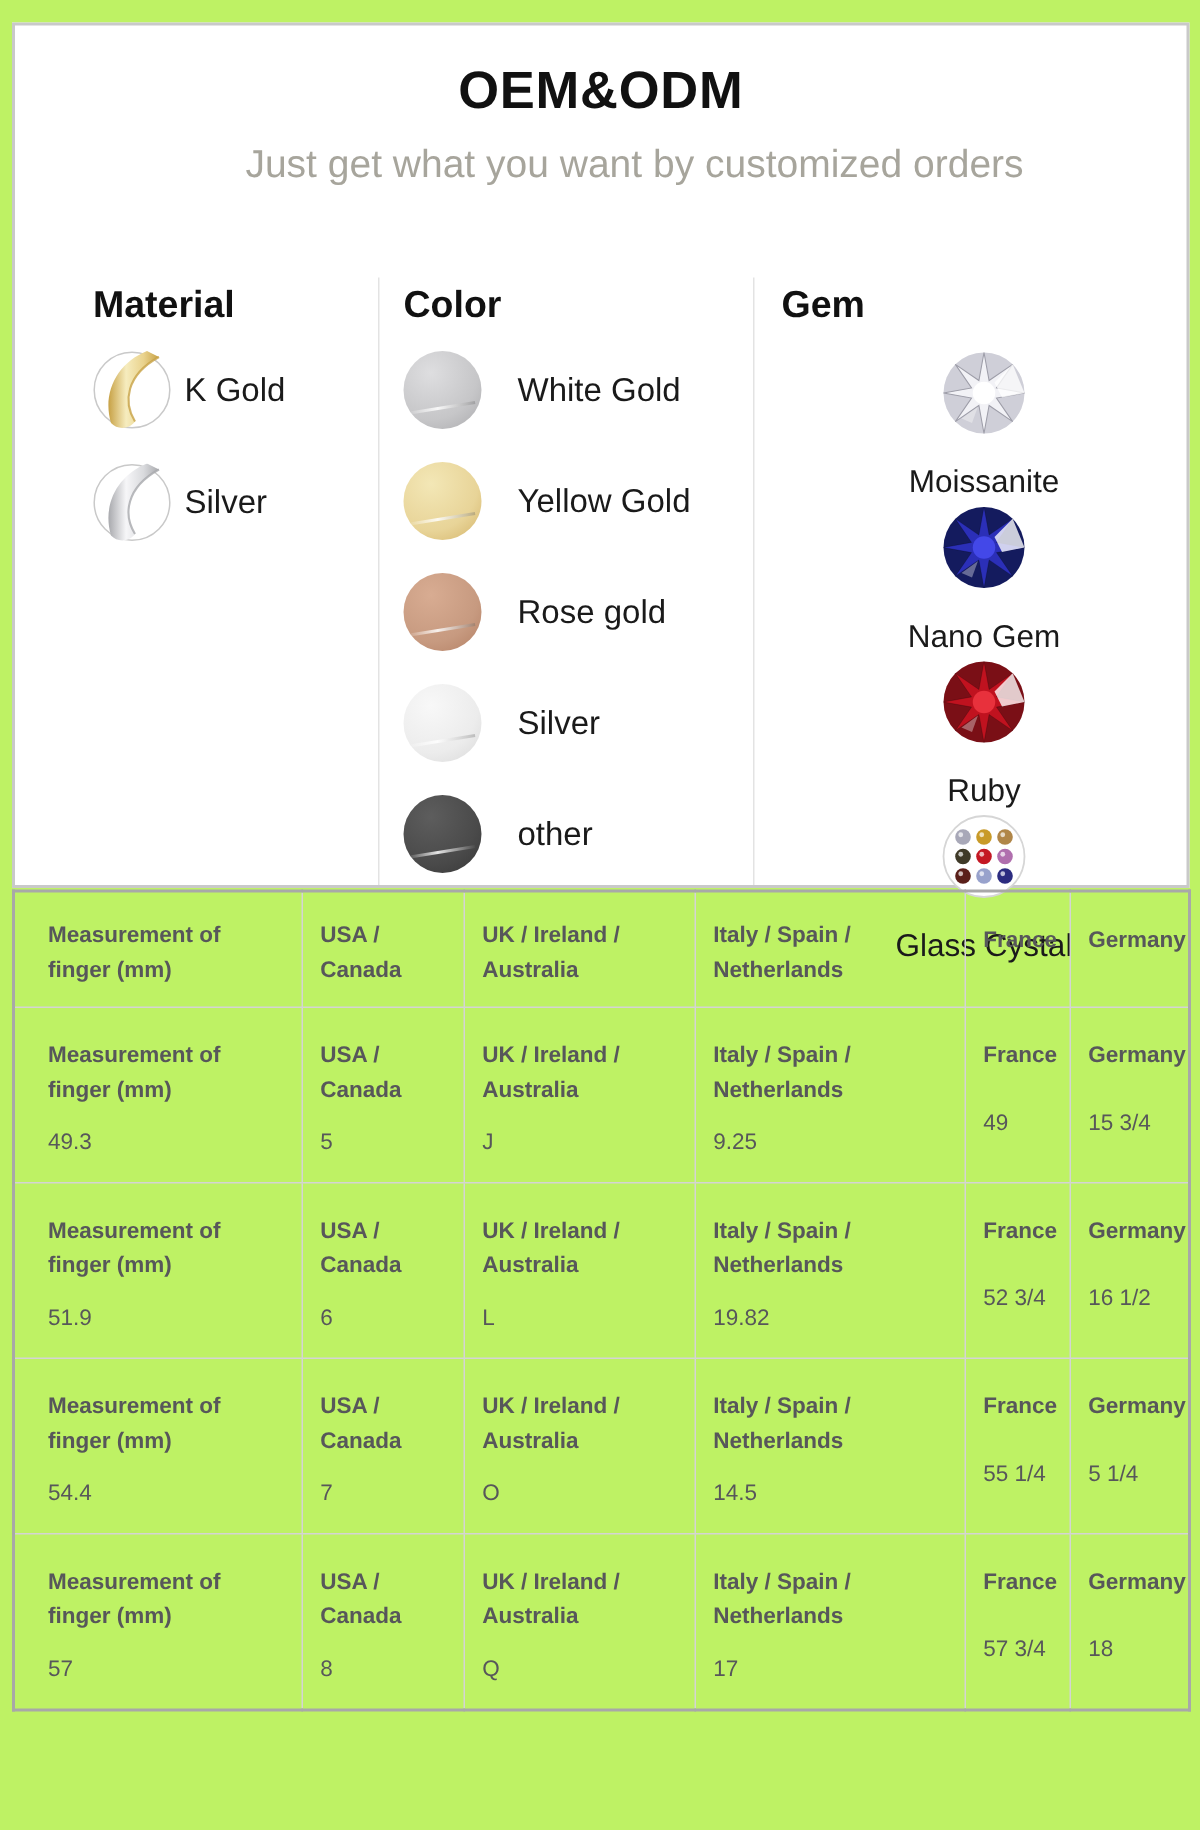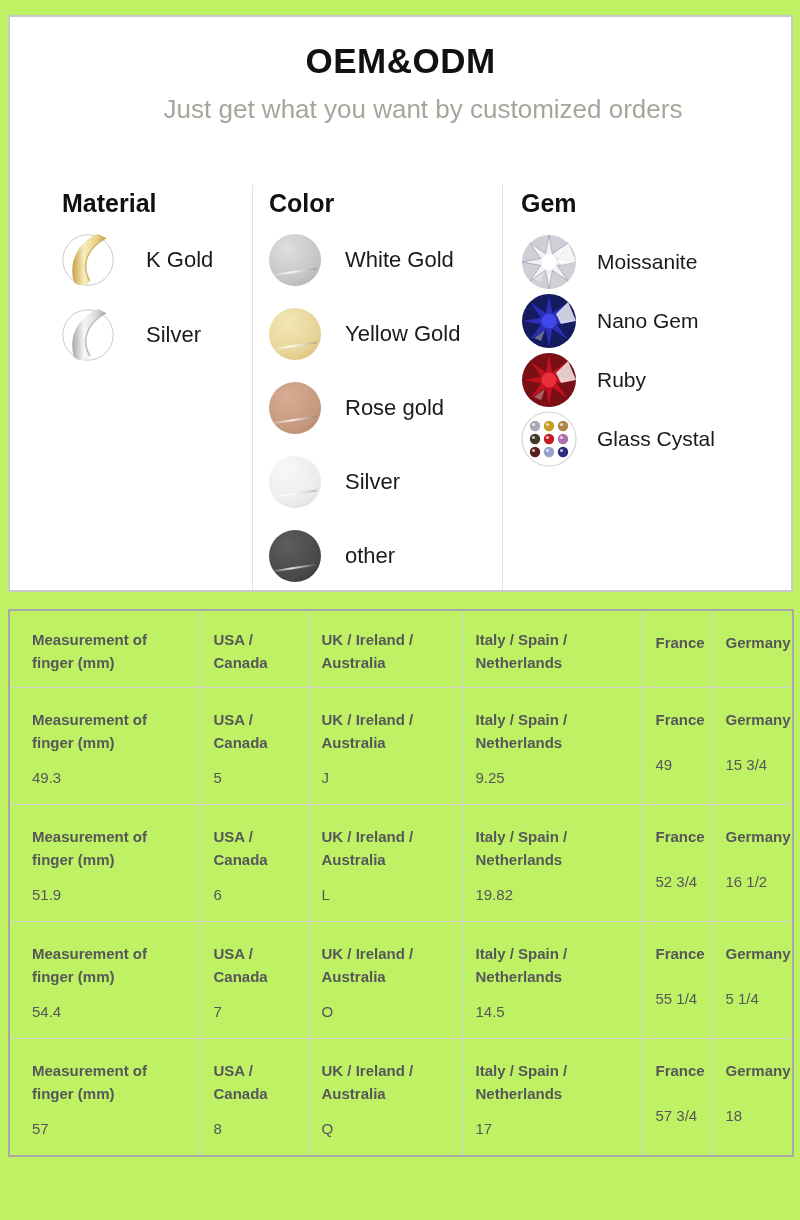--- a/index.html
+++ b/index.html
@@ -10,32 +10,32 @@
         border:2px solid #c9c9c9;box-sizing:border-box;background:#fff;}
   .box-title{margin:24px 0 0;text-align:center;font-size:35px;font-weight:700;color:#111;letter-spacing:.5px;}
   .box-subtitle{margin:13px 0 0;text-align:center;font-size:26px;color:#a7a59c;padding-left:45px;}
   .columns{position:absolute;left:0;right:0;top:150px;bottom:0;display:flex;margin-top:18px;}
   .col{box-sizing:border-box;}
   .col-material{width:242px;padding:4px 0 0 52px;}
   .col-color{width:250px;padding:4px 0 0 16px;border-left:1px solid #e3e3e3;}
   .col-gem{flex:1;padding:4px 0 0 18px;border-left:1px solid #e3e3e3;}
   .col-header{font-size:25px;font-weight:700;color:#111;margin:0 0 16px;}
   .opt-item{display:flex;align-items:center;}
-  .col-material .opt-item{margin-bottom:23px;gap:32px;}
+  .col-material .opt-item{margin-bottom:23px;gap:9px;}
   .col-color .opt-item{margin-bottom:22px;gap:24px;}
-  .col-gem .opt-item{margin-bottom:3px;gap:20px;}
+  .col-gem .opt-item{margin-bottom:3px;gap:20px;flex-direction:column;}
   .opt-label{font-size:22px;color:#1a1a1a;}
   .col-gem .opt-label{font-size:21px;}
   .sw{flex:0 0 auto;position:relative;line-height:0;}
   .swatch{width:52px;height:52px;border-radius:50%;position:relative;overflow:hidden;}
   .swatch::after{content:'';position:absolute;left:2px;right:4px;bottom:13px;height:2px;
         background:linear-gradient(90deg,rgba(255,255,255,0),rgba(255,255,255,.85) 45%,rgba(90,90,90,.3));
         transform:rotate(-9deg);}
   
-  .size-table{position:absolute;left:8px;top:609px;width:784px;border-collapse:collapse;
+  .size-table{position:absolute;left:8px;top:593px;width:784px;border-collapse:collapse;
         table-layout:fixed;border:2px solid #a8a8a8;color:#57575a;}
   .size-table td{border:1px solid #d4d4d4;vertical-align:top;padding:0;}
   .cellwrap{display:flex;flex-direction:column;justify-content:space-between;box-sizing:border-box;
         height:116px;padding:20px 8px 16px 12px;}
   tr.hdr .cellwrap{height:76px;justify-content:center;}
   td.c0 .cellwrap{padding-left:22px;}
   td.c4 .cellwrap,td.c5 .cellwrap{justify-content:flex-start;gap:24px;}
   .cl{font-weight:700;font-size:15px;line-height:23px;}
   .cv{font-weight:400;font-size:15px;line-height:20px;}
 </style>

